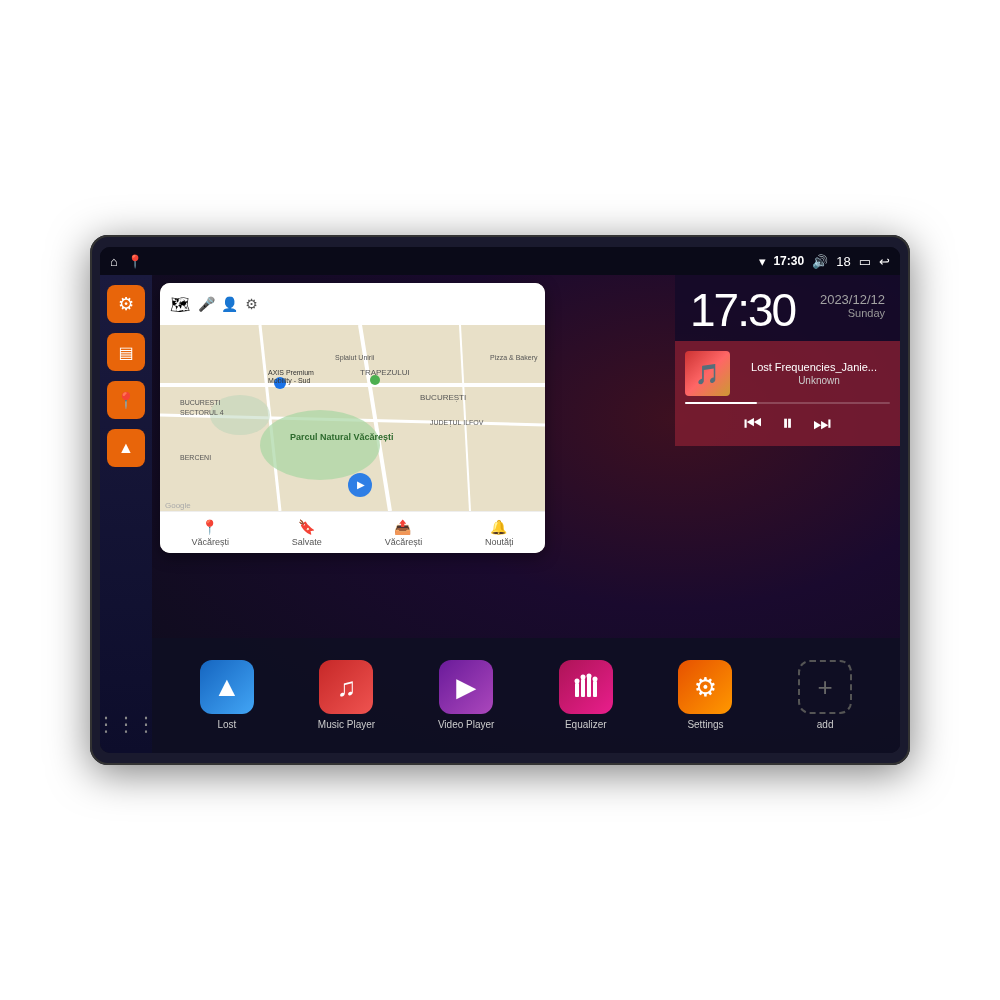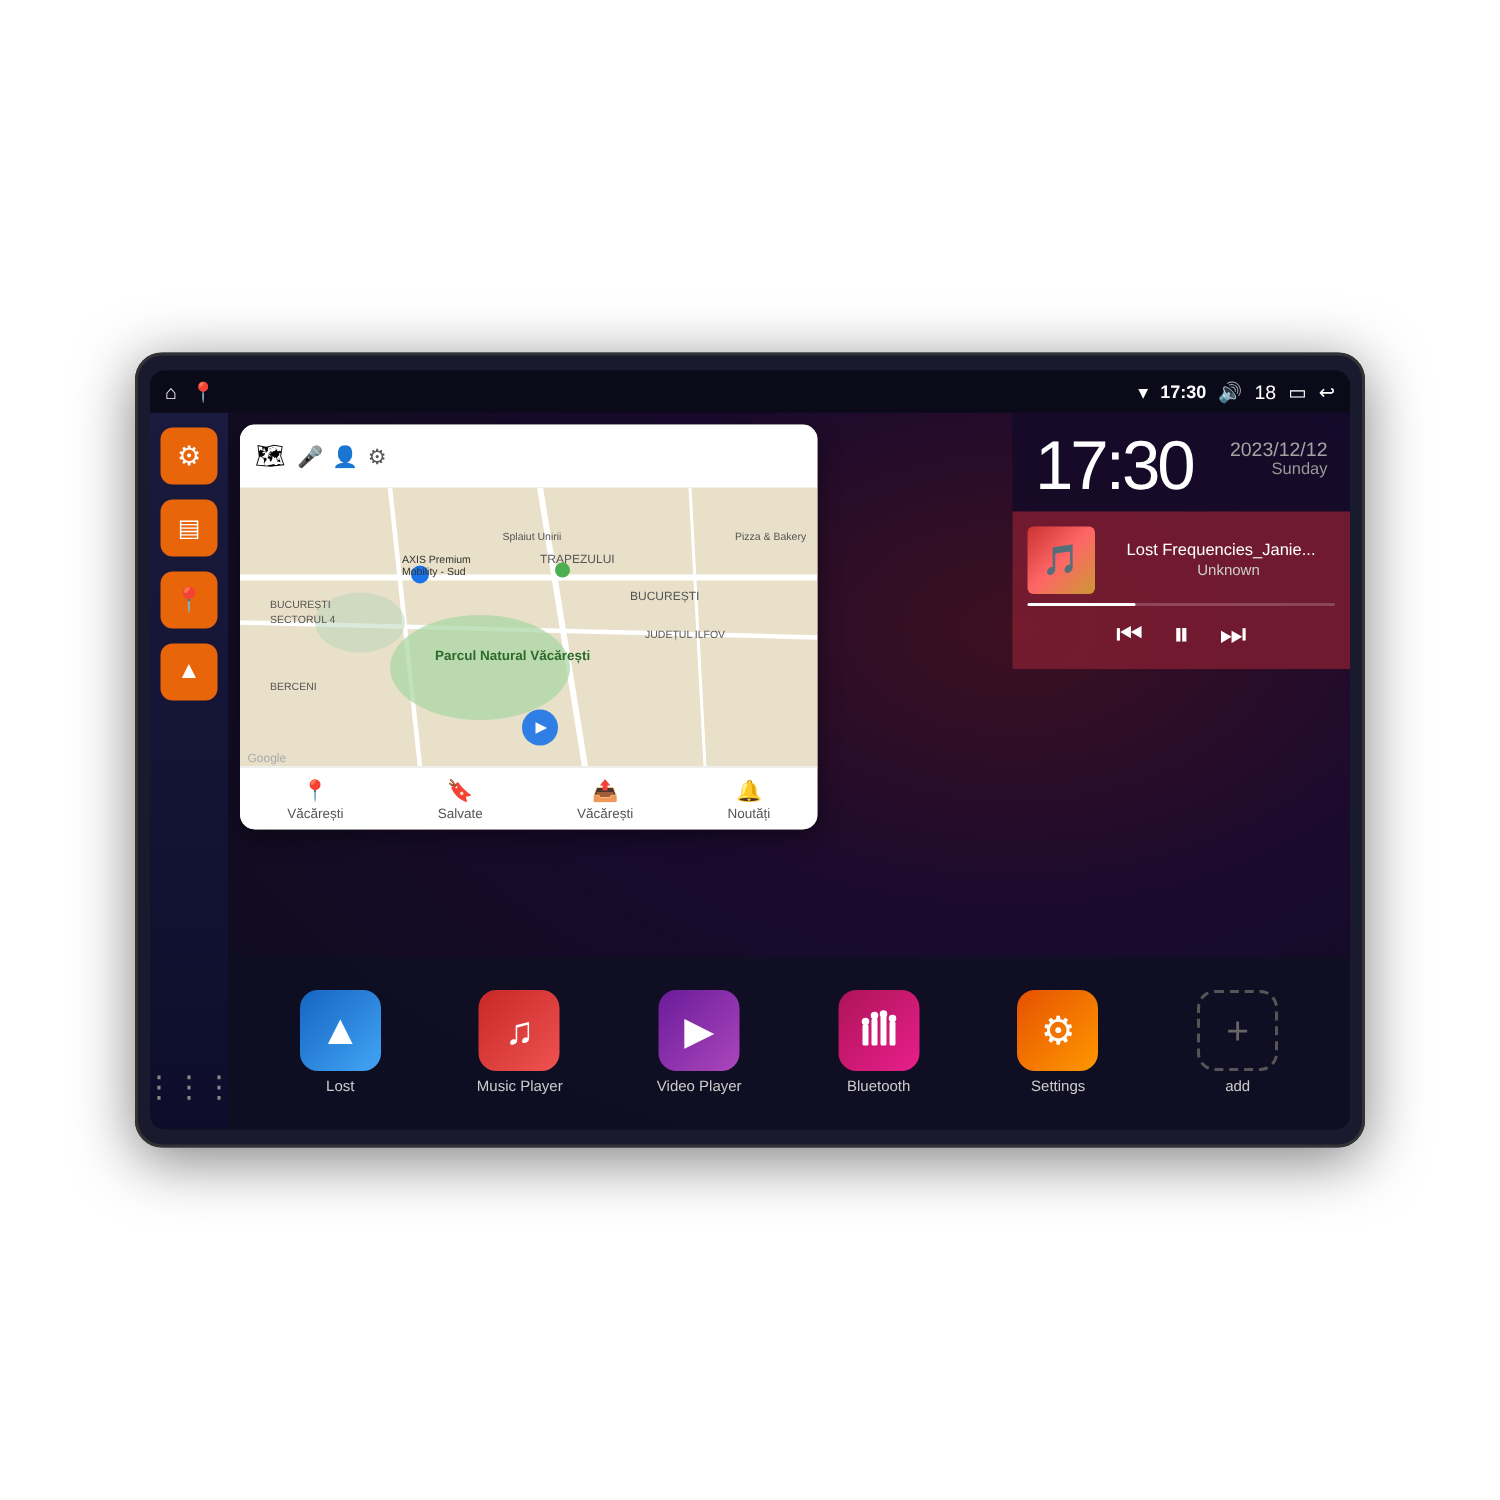--- a/index.html
+++ b/index.html
@@ -450,21 +450,21 @@
                 <rect x="3" y="10" width="4" height="14" rx="1" fill="white"></rect>
                 <rect x="9" y="6" width="4" height="18" rx="1" fill="white"></rect>
                 <rect x="15" y="4" width="4" height="20" rx="1" fill="white"></rect>
                 <rect x="21" y="8" width="4" height="16" rx="1" fill="white"></rect>
                 <circle cx="5" cy="8" r="2.5" fill="white"></circle>
                 <circle cx="11" cy="4" r="2.5" fill="white"></circle>
                 <circle cx="17" cy="3" r="2.5" fill="white"></circle>
                 <circle cx="23" cy="6" r="2.5" fill="white"></circle>
               </svg>
             </div>
-            <span class="app-label">Bluetooth</span>
+            <span class="app-label">Equalizer</span>
           </div>
 
           <div class="app-item">
             <div class="app-icon icon-settings">
               <span style="color:#fff;font-size:26px;">⚙</span>
             </div>
             <span class="app-label">Settings</span>
           </div>
 
           <div class="app-item">

